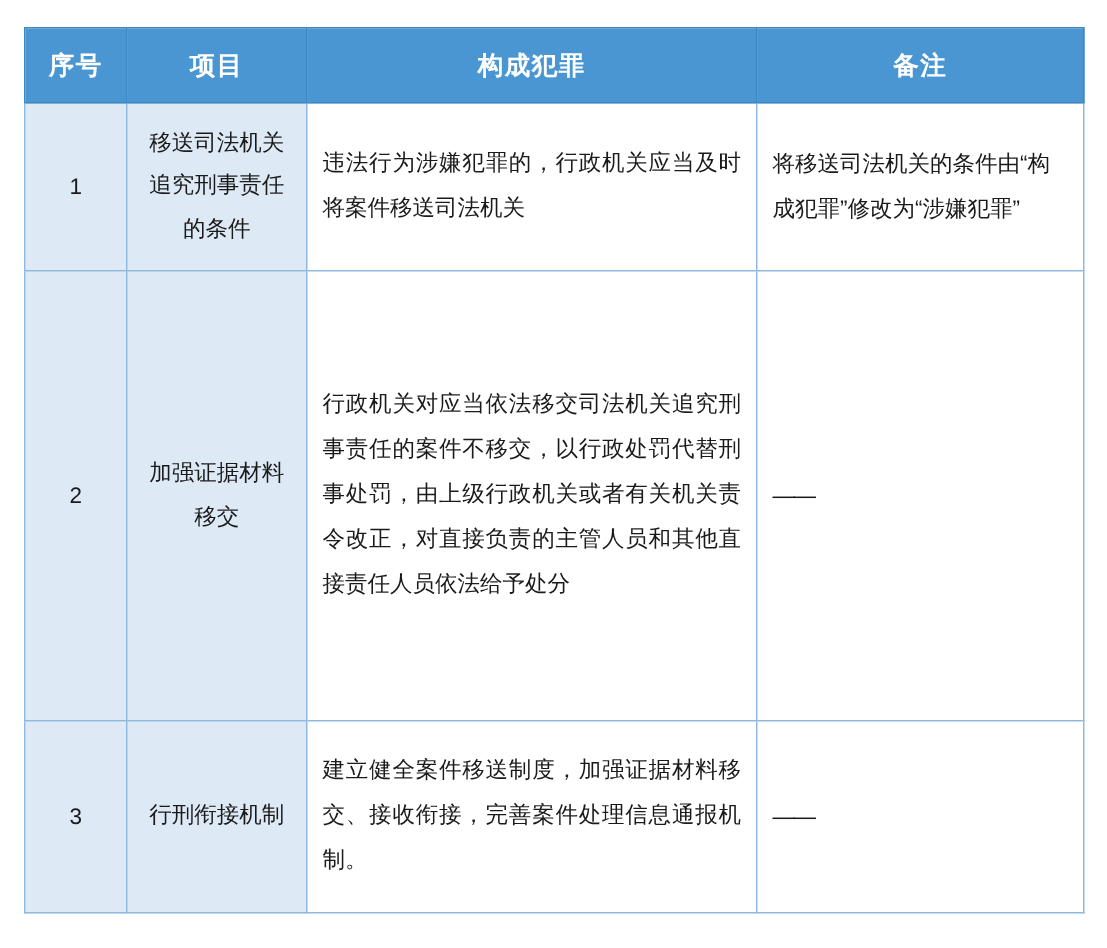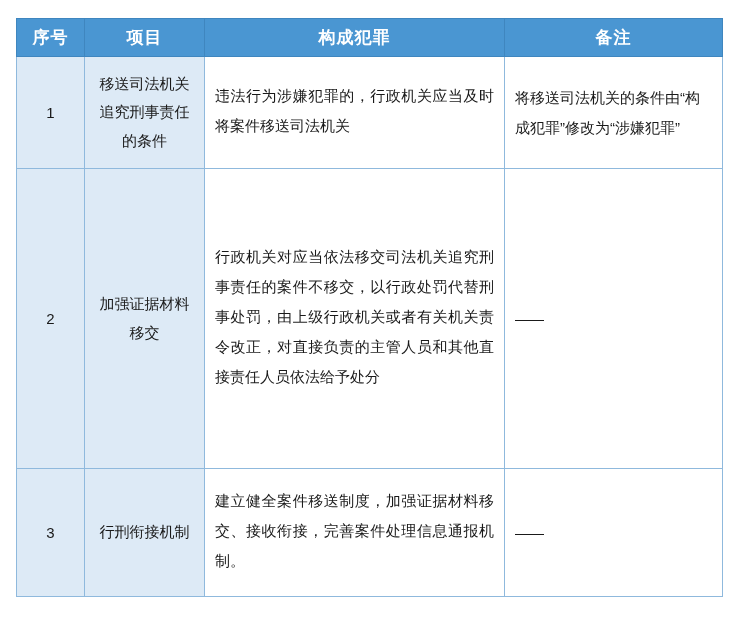--- a/index.html
+++ b/index.html
@@ -27,21 +27,21 @@
     border: 1px solid #8fb9dd;
     vertical-align: middle;
     box-sizing: border-box;
   }
   table.data-table thead th {
     background: #4a96d2;
     color: #ffffff;
     font-size: 17px;
     font-weight: bold;
     text-align: center;
-    height: 38px;
+    height: 50px;
     padding: 4px 2px;
     border: 1px solid #3f86bf;
     letter-spacing: 1px;
   }
   .col-no    { width: 68px; }
   .col-item  { width: 120px; }
   .col-body  { width: 300px; }
   .col-note  { width: 218px; }
 
   td.cell-no {

